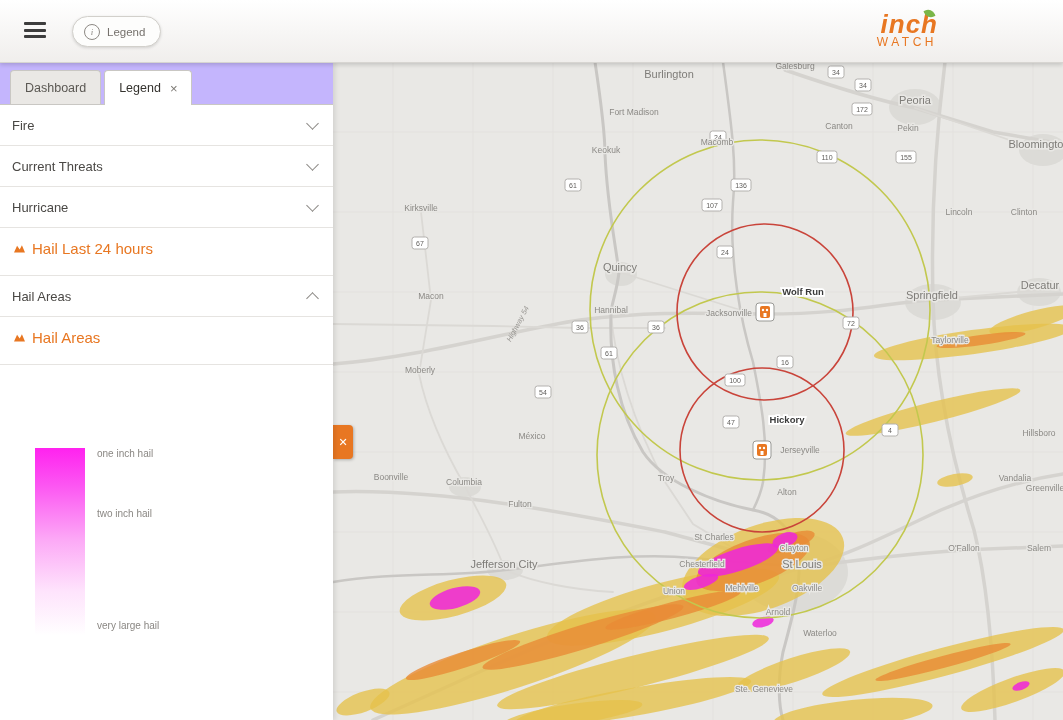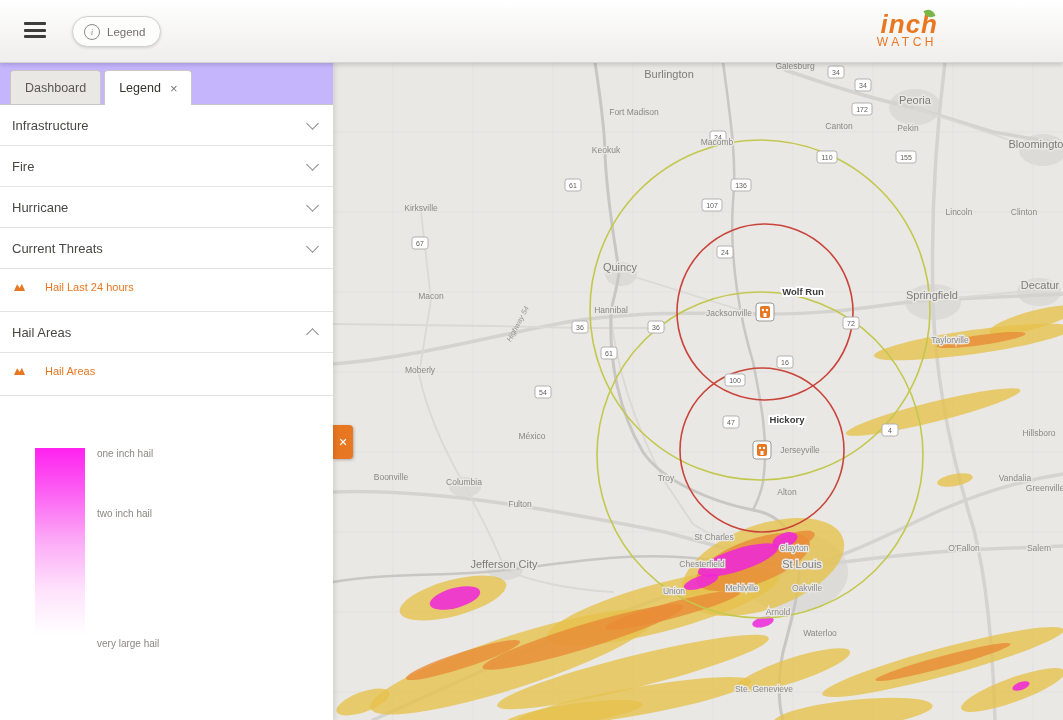--- a/index.html
+++ b/index.html
@@ -34,31 +34,31 @@
     background:#eae8e5;border:1px solid #c9c7c3;border-bottom:none;border-radius:4px 4px 0 0;cursor:pointer;}
   .tab.active{background:#fff;color:#35332f;position:relative;margin-bottom:-1px;height:34px;z-index:2;}
   .tab-close{color:#7c7974;font-size:13px;line-height:13px;cursor:pointer;}
 
   .sec-row{height:40px;display:flex;align-items:center;justify-content:space-between;
     padding:0 16px 0 12px;border-bottom:1px solid #e6e4e1;font-size:13px;color:#4a4845;cursor:pointer;}
   .chev{width:8px;height:8px;border-right:1.8px solid #8a8783;border-bottom:1.8px solid #8a8783;
     transform:rotate(45deg);margin-top:-4px;}
   .chev.up{transform:rotate(-135deg);margin-top:4px;}
   .sub{padding:12px 0 18px 14px;border-bottom:1px solid #e6e4e1;}
-  .sub-item{display:flex;align-items:center;gap:20px;font-size:11px;color:#e87722;cursor:pointer;}
+  .sub-item{display:flex;align-items:center;gap:7px;font-size:15px;color:#e87722;cursor:pointer;}
   .mini-icon{width:11px;height:8px;background:#e87722;
     clip-path:polygon(0 100%,28% 15%,52% 62%,72% 8%,100% 100%);}
 
   .scale{position:absolute;left:35px;top:386px;width:285px;height:210px;}
   .scale-bar{position:absolute;left:0;top:0;width:50px;height:204px;
     background:linear-gradient(180deg,#ff22ef 0%,#fc55f2 18%,#fca9f6 45%,#fee3fc 70%,#ffffff 92%);}
   .scale-label{position:absolute;left:62px;font-size:10px;color:#8a8783;white-space:nowrap;}
   .scale-label.p0{top:0;}
   .scale-label.p1{top:60px;}
-  .scale-label.p2{top:190px;}
+  .scale-label.p2{top:172px;}
 
   
   .map{position:absolute;left:333px;top:62px;width:730px;height:658px;background:#e9e8e5;overflow:hidden;}
   svg text{font-family:"Liberation Sans",sans-serif;}
   .city-lg{font-size:11px;fill:#7e7c78;paint-order:stroke;stroke:#e9e8e5;stroke-width:3px;}
   .city-sm{font-size:8.5px;fill:#8b8985;paint-order:stroke;stroke:#e9e8e5;stroke-width:2.5px;}
   .marker-label{font-size:9.5px;font-weight:bold;fill:#3a3a3a;paint-order:stroke;stroke:#ffffff;stroke-width:3.5px;}
   .shield-num{font-size:7px;fill:#5f5d5a;}
   .road-label{font-size:7.5px;fill:#9a9894;font-style:italic;}
   .grid line{stroke:#e3e1de;stroke-width:1;}
@@ -98,33 +98,29 @@
       <div class="tab">
         <span>Dashboard</span>
       </div>
       <div class="tab active">
         <span>Legend</span>
         <span class="tab-close">×</span>
       </div>
     </div>
   <div id="sections">
       <div class="sec-row">
-        <span>Infrastructure</span>
-        <span class="chev"></span>
-      </div>
-      <div class="sec-row">
         <span>Fire</span>
         <span class="chev"></span>
       </div>
       <div class="sec-row">
+        <span>Current Threats</span>
+        <span class="chev"></span>
+      </div>
+      <div class="sec-row">
         <span>Hurricane</span>
-        <span class="chev"></span>
-      </div>
-      <div class="sec-row">
-        <span>Current Threats</span>
         <span class="chev"></span>
       </div>
       <div class="sub">
         <div class="sub-item">
           <span class="mini-icon"></span>
           <span>Hail Last 24 hours</span>
         </div>
       </div>
       <div class="sec-row">
         <span>Hail Areas</span>

